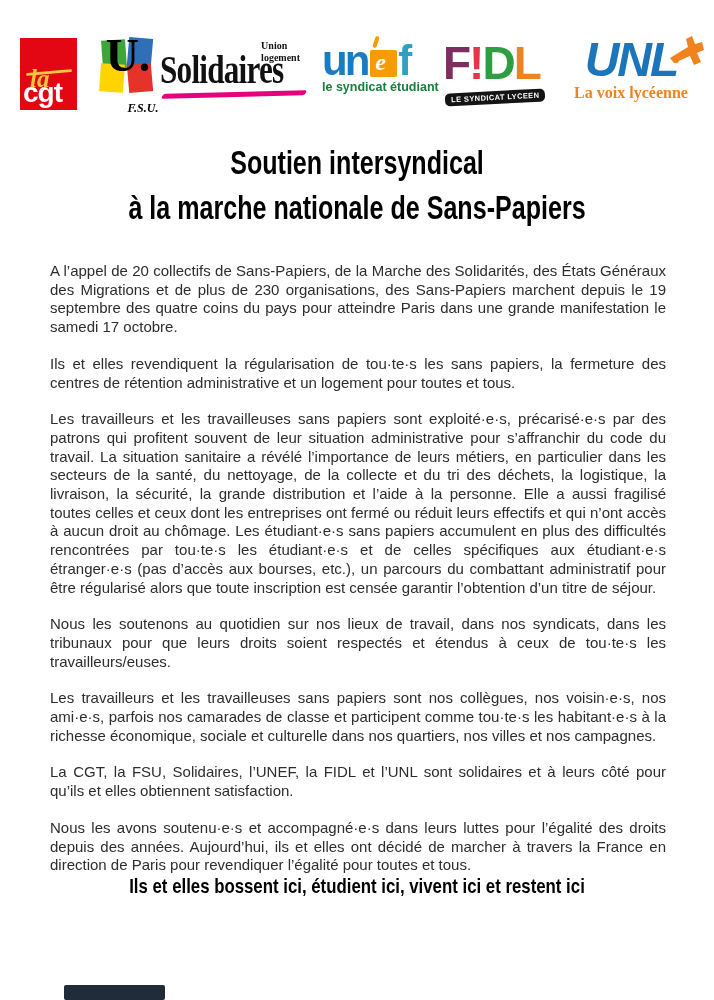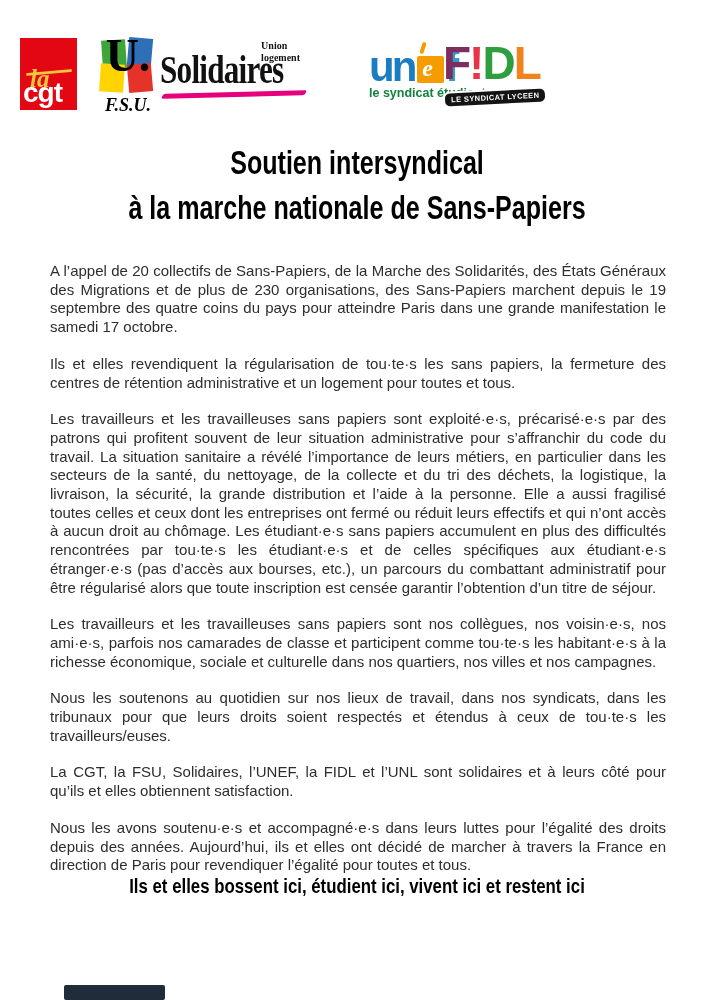--- a/index.html
+++ b/index.html
@@ -24,35 +24,35 @@
 
   
   .logo-fsu{left:96px;top:36px;width:64px;height:76px;}
   .fsu-patch{position:absolute;width:24px;height:28px;}
   .fsu-green{left:6px;top:4px;background:#3fa43a;transform:rotate(-4deg);}
   .fsu-blue{left:32px;top:2px;background:#2e6fb7;transform:rotate(5deg);}
   .fsu-yellow{left:4px;top:28px;background:#ffd400;transform:rotate(4deg);}
   .fsu-red{left:32px;top:28px;background:#e6332a;transform:rotate(-5deg);}
   .fsu-u{position:absolute;top:-8px;left:0;width:64px;text-align:center;
     font-family:"Liberation Serif",serif;font-weight:bold;font-size:46px;color:#000;line-height:1.2;}
-  .fsu-caption{position:absolute;bottom:-4px;left:0;width:64px;text-align:center;
-    font-family:"Liberation Serif",serif;font-style:italic;font-weight:bold;font-size:18px;color:#000;}
+  .fsu-caption{position:absolute;bottom:-4px;left:15px;width:64px;text-align:center;
+    font-family:"Liberation Serif",serif;font-style:italic;font-weight:bold;font-size:12px;color:#000;}
 
   
   .logo-sol{left:160px;top:40px;width:148px;height:64px;}
   .sol-top{position:absolute;top:0;right:8px;font-family:"Liberation Serif",serif;
     font-weight:bold;font-size:10px;line-height:1.15;color:#111;}
   .sol-word{position:absolute;top:10px;left:0;font-family:"Liberation Serif",serif;
     font-weight:bold;font-size:40px;color:#111;letter-spacing:-1px;line-height:1;
     transform:scaleX(0.78);transform-origin:left center;white-space:nowrap;}
   .sol-underline{position:absolute;top:52px;left:2px;width:144px;height:5px;background:#e6007e;
     border-radius:3px;transform:rotate(-1.5deg) skewX(-25deg);}
 
   
-  .logo-unef{left:322px;top:40px;width:118px;height:62px;margin-left:47px;}
+  .logo-unef{left:322px;top:34px;width:118px;height:62px;}
   .unef-word{display:flex;align-items:flex-end;height:44px;}
   .unef-un{font-weight:bold;font-size:42px;color:#1a7dc1;letter-spacing:-3px;line-height:0.82;}
   .unef-e-block{position:relative;width:27px;height:27px;background:#f59c00;margin:0 1px 1px 3px;
     border-radius:2px;}
   .unef-e{position:absolute;top:0px;left:5px;font-family:"Liberation Serif",serif;
     font-style:italic;font-weight:bold;font-size:24px;color:#ffffff;line-height:1.05;}
   .unef-apos{position:absolute;top:-14px;left:4px;width:4px;height:12px;background:#f59c00;
     transform:rotate(18deg);border-radius:2px;}
   .unef-f{font-weight:bold;font-size:42px;color:#2f9fc4;letter-spacing:-2px;line-height:0.82;}
   .unef-caption{margin-top:2px;font-weight:bold;font-size:12.5px;color:#15803d;letter-spacing:0px;}
@@ -137,34 +137,46 @@
     <div class="logo logo-fidl">
       <div class="fidl-word">
         <span class="fidl-f">F</span>
         <span class="fidl-bang">!</span>
         <span class="fidl-d">D</span>
         <span class="fidl-l">L</span>
       </div>
       <span class="fidl-badge">LE SYNDICAT LYCEEN</span>
     </div>
 
+    <div class="logo logo-unl">
+      <div class="unl-word">UNL</div>
+      <span class="unl-trumpet">
+        <svg width="40" height="34" viewBox="0 0 40 34">
+          <g fill="#f0831e">
+            <path d="M6 24 L24 13 L22 5 L28 2 L31 10 L38 8 L40 16 L33 19 L37 28 L30 31 L26 22 L10 29 Z"></path>
+            <circle cx="12" cy="26" r="3"></circle>
+          </g>
+        </svg>
+      </span>
+      <div class="unl-caption">La voix lycéenne</div>
+    </div>
 
   </div>
 
   <div class="title">
     <div>Soutien intersyndical</div>
     <div>à la marche nationale de Sans-Papiers</div>
   </div>
 
   <div class="doc-body">
     <p>A l’appel de 20 collectifs de Sans-Papiers, de la Marche des Solidarités, des États Généraux des Migrations et de plus de 230 organisations, des Sans-Papiers marchent depuis le 19 septembre des quatre coins du pays pour atteindre Paris dans une grande manifestation le samedi 17 octobre.</p>
     <p>Ils et elles revendiquent la régularisation de tou·te·s les sans papiers, la fermeture des centres de rétention administrative et un logement pour toutes et tous.</p>
     <p>Les travailleurs et les travailleuses sans papiers sont exploité·e·s, précarisé·e·s par des patrons qui profitent souvent de leur situation administrative pour s’affranchir du code du travail. La situation sanitaire a révélé l’importance de leurs métiers, en particulier dans les secteurs de la santé, du nettoyage, de la collecte et du tri des déchets, la logistique, la livraison, la sécurité, la grande distribution et l’aide à la personne. Elle a aussi fragilisé toutes celles et ceux dont les entreprises ont fermé ou réduit leurs effectifs et qui n’ont accès à aucun droit au chômage. Les étudiant·e·s sans papiers accumulent en plus des difficultés rencontrées par tou·te·s les étudiant·e·s et de celles spécifiques aux étudiant·e·s étranger·e·s (pas d’accès aux bourses, etc.), un parcours du combattant administratif pour être régularisé alors que toute inscription est censée garantir l’obtention d’un titre de séjour.</p>
+    <p>Nous les soutenons au quotidien sur nos lieux de travail, dans nos syndicats, dans les tribunaux pour que leurs droits soient respectés et étendus à ceux de tou·te·s les travailleurs/euses.</p>
     <p>Les travailleurs et les travailleuses sans papiers sont nos collègues, nos voisin·e·s, nos ami·e·s, parfois nos camarades de classe et participent comme tou·te·s les habitant·e·s à la richesse économique, sociale et culturelle dans nos quartiers, nos villes et nos campagnes.</p>
-    <p>Nous les soutenons au quotidien sur nos lieux de travail, dans nos syndicats, dans les tribunaux pour que leurs droits soient respectés et étendus à ceux de tou·te·s les travailleurs/euses.</p>
     <p>La CGT, la FSU, Solidaires, l’UNEF, la FIDL et l’UNL sont solidaires et à leurs côté pour qu’ils et elles obtiennent satisfaction.</p>
     <p>Nous les avons soutenu·e·s et accompagné·e·s dans leurs luttes pour l’égalité des droits depuis des années. Aujourd’hui, ils et elles ont décidé de marcher à travers la France en direction de Paris pour revendiquer l’égalité pour toutes et tous.</p>
   </div>
 
   <div class="closing">Ils et elles bossent ici, étudient ici, vivent ici et restent ici</div>
 
   <div class="scroll-thumb"></div>
 
 </div>
 

